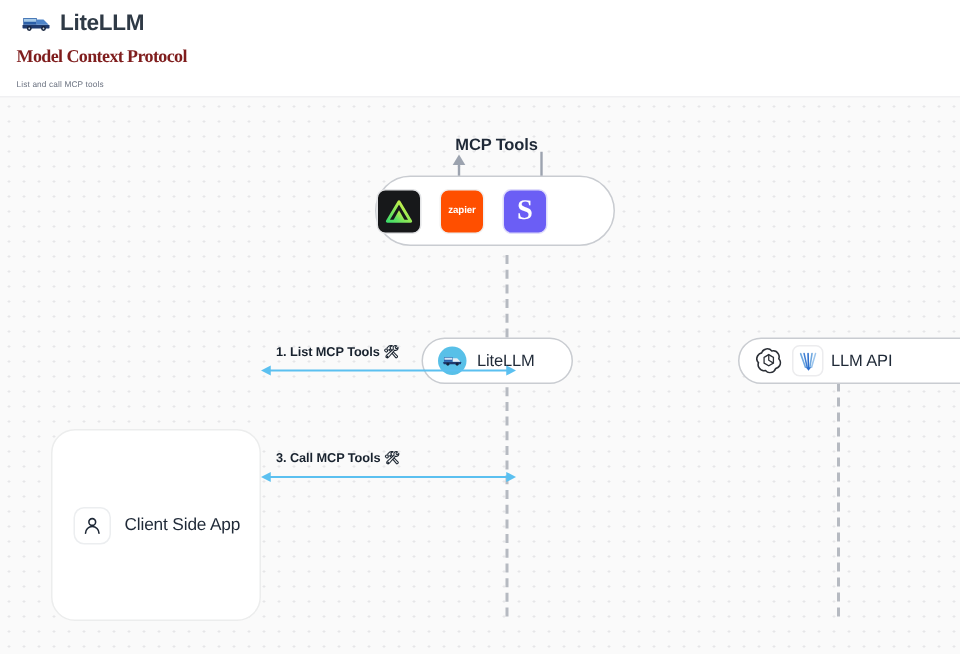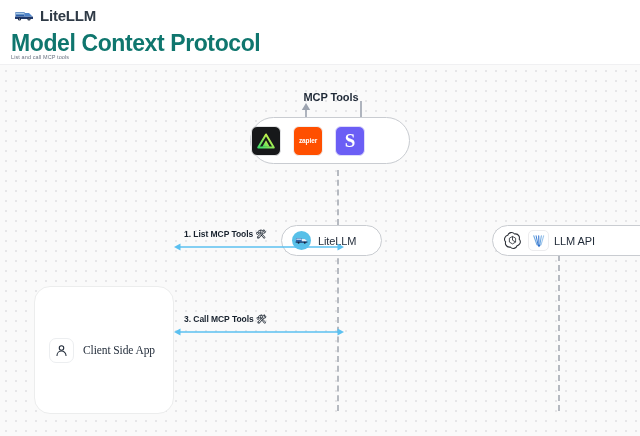--- a/index.html
+++ b/index.html
@@ -33,24 +33,25 @@
   .brand-name {
     font-size: 15px;
     font-weight: 600;
     color: #2f3a46;
     letter-spacing: -0.2px;
   }
   .page-title {
     position: absolute;
     left: 11px;
     top: 30px;
-    font-size: 23px;
+    font-size: 12px;
     font-weight: 700;
-    color: #0f766e;
+    color: #7f1d1d;
     letter-spacing: -0.4px;
+    font-family: Liberation Serif, serif;
   }
   .page-subtitle {
     position: absolute;
     left: 11px;
     top: 54px;
     font-size: 5.5px;
     font-weight: 400;
     color: #6b7280;
     letter-spacing: 0.1px;
   }
@@ -186,21 +187,20 @@
     left: 34px; top: 221px;
     width: 140px; height: 128px;
     background: #ffffff;
     border: 1.4px solid #eceded;
     border-radius: 16px;
     display: flex;
     align-items: center;
     gap: 9px;
     padding-left: 14px;
     box-sizing: border-box;
-    font-family: Liberation Serif, serif;
   }
   .client-icon {
     width: 25px; height: 25px;
     border-radius: 7px;
     border: 1.2px solid #eceef0;
     background: #fff;
     display: flex; align-items: center; justify-content: center;
     flex: 0 0 auto;
     box-sizing: border-box;
   }
@@ -334,21 +334,21 @@
   <div class="msg" style="left:173px; top:164px; width:172px; height:24px;">
     <span class="msg-text blue" style="left:11px; top:0px;">1. List MCP Tools 🛠</span>
     <svg class="msg-svg" style="left:0; top:12px; width:172px; height:12px;" viewBox="0 0 172 12">
       <line x1="6" y1="6" x2="166" y2="6" stroke="#5bc0f0" stroke-width="1.4"></line>
       <path d="M1 6 L7.5 2.6 L7.5 9.4 Z" fill="#5bc0f0"></path>
       <path d="M171 6 L164.5 2.6 L164.5 9.4 Z" fill="#5bc0f0"></path>
     </svg>
   </div>
 
 
-  <div class="msg" style="left:173px; top:249px; width:172px; height:24px;text-decoration:underline;">
+  <div class="msg" style="left:173px; top:235px; width:172px; height:24px;text-decoration:underline;">
     <span class="msg-text blue" style="left:11px; top:0px;">3. Call MCP Tools 🛠</span>
     <svg class="msg-svg" style="left:0; top:12px; width:172px; height:12px;" viewBox="0 0 172 12">
       <line x1="6" y1="6" x2="166" y2="6" stroke="#5bc0f0" stroke-width="1.4"></line>
       <path d="M1 6 L7.5 2.6 L7.5 9.4 Z" fill="#5bc0f0"></path>
       <path d="M171 6 L164.5 2.6 L164.5 9.4 Z" fill="#5bc0f0"></path>
     </svg>
   </div>
 
 </div>
 

